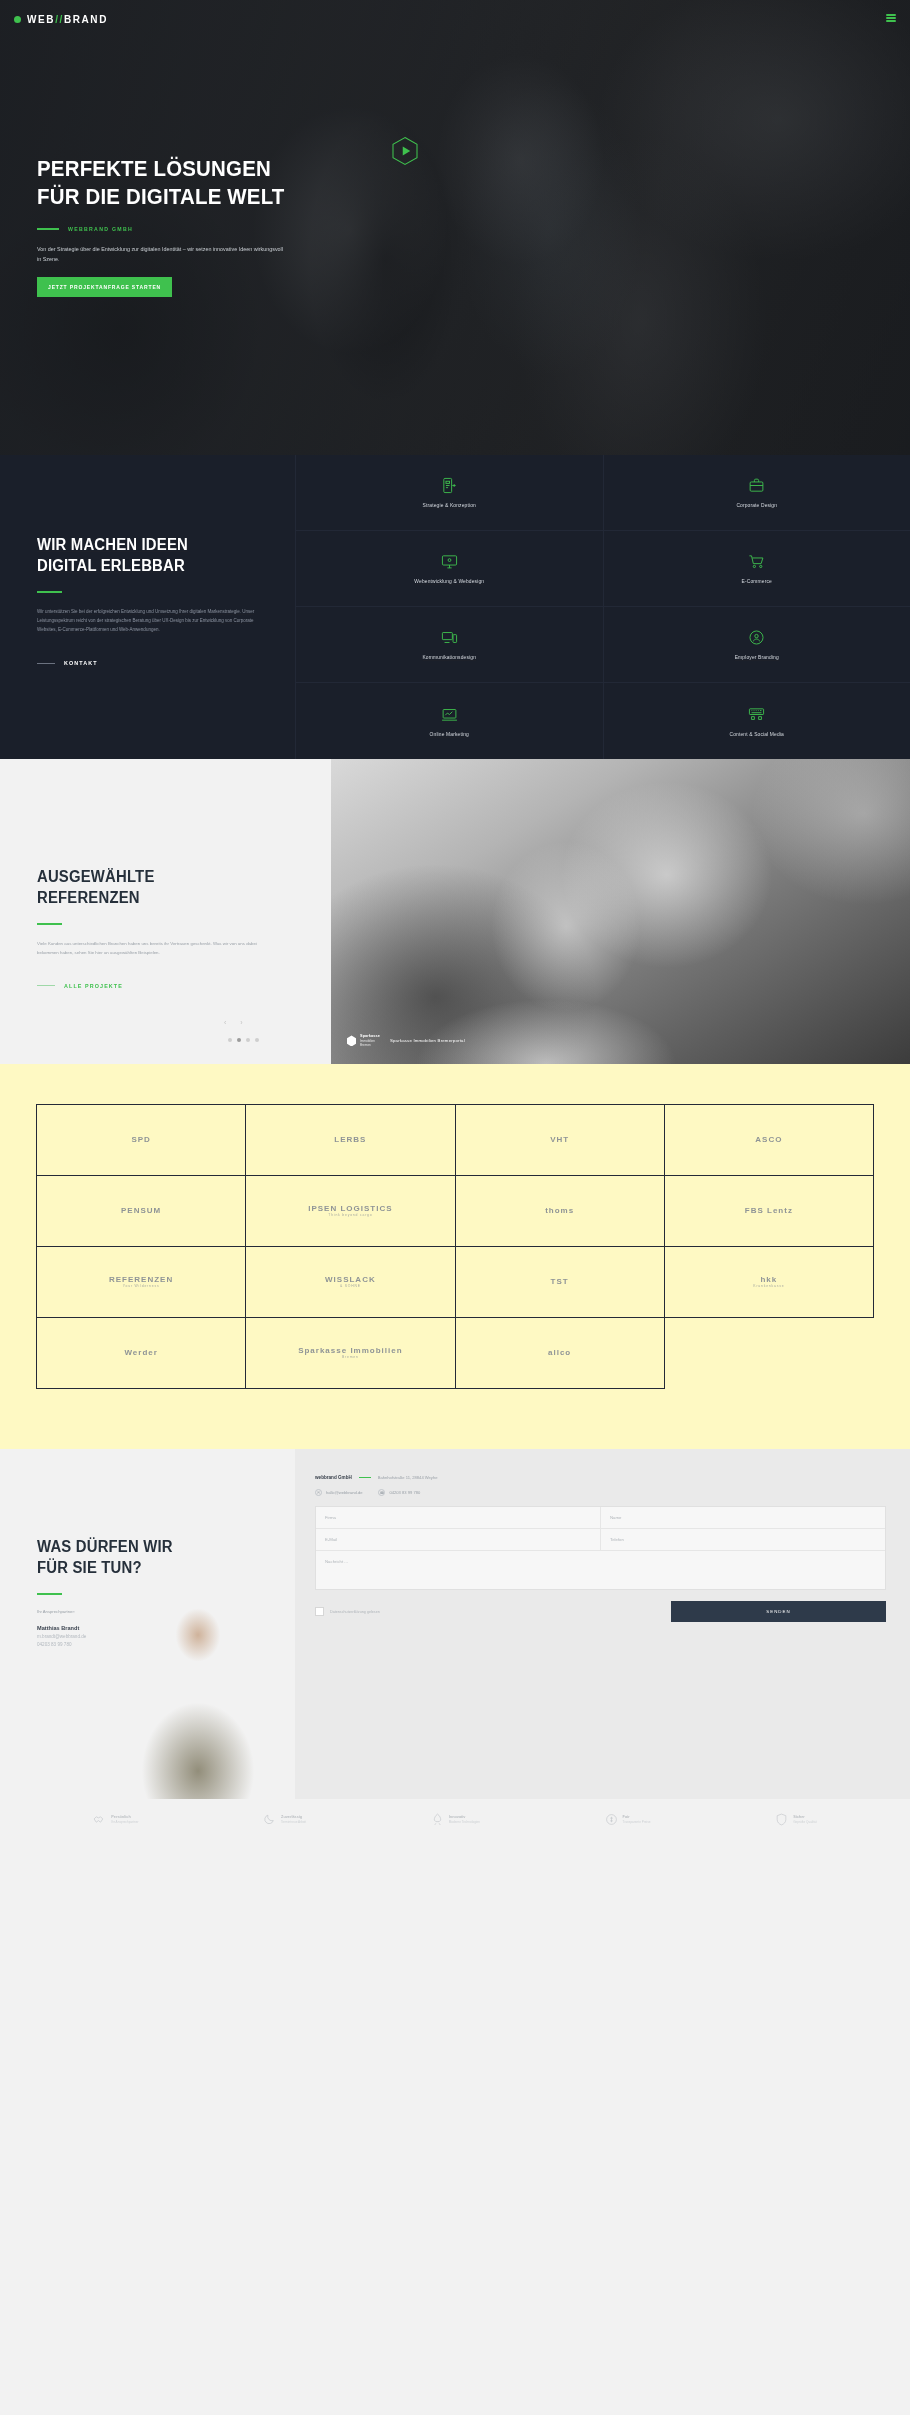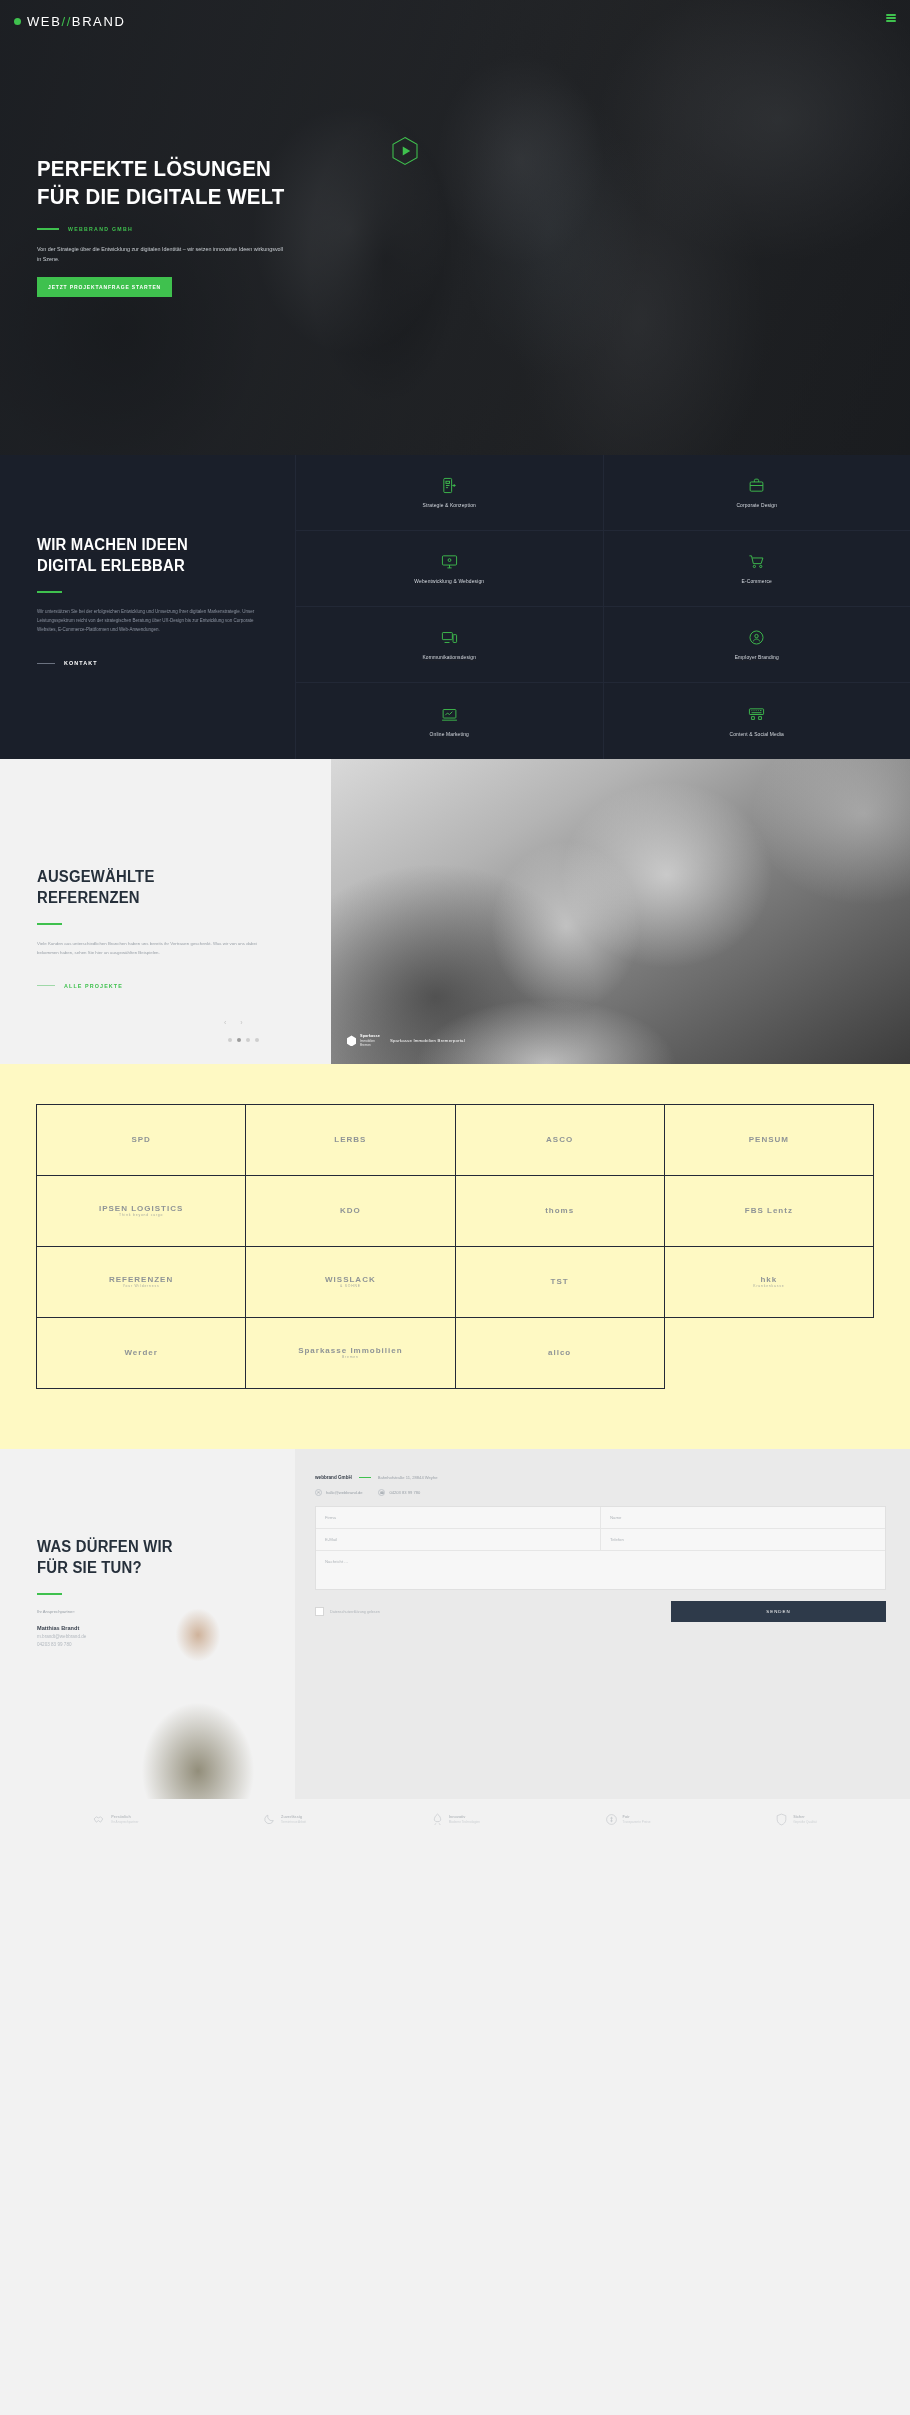--- a/index.html
+++ b/index.html
@@ -42,21 +42,21 @@
     background:linear-gradient(100deg, rgba(20,23,28,.80) 0%, rgba(20,23,28,.58) 42%, rgba(20,23,28,.38) 70%, rgba(20,23,28,.55) 100%);
   }
   .hero-inner{position:absolute;inset:0;}
 
   .logo{
     position:absolute;left:14px;top:14px;display:flex;align-items:center;gap:6px;
     z-index:6;
   }
   .logo-dot{width:7px;height:7px;border-radius:50%;background:#3fc14e;display:block;}
   .logo-text{
-    color:#fff;font-size:13px;font-weight:400;letter-spacing:1.6px;
+    color:#fff;font-size:10px;font-weight:700;letter-spacing:1.6px;
   }
   .logo-text .sep{color:#3fc14e;}
   .burger{
     position:absolute;right:14px;top:14px;width:10px;height:8px;z-index:6;
     display:flex;flex-direction:column;justify-content:space-between;
   }
   .burger span{display:block;height:1.6px;background:#3fc14e;border-radius:1px;}
   .burger span:nth-child(1){width:10px;}
   .burger span:nth-child(2){width:10px;}
   .burger span:nth-child(3){width:10px;}
@@ -403,30 +403,30 @@
 
   <section class="clients">
     <div class="clients-grid">
       <div class="client-cell">
           <span class="client-name">SPD</span>
         </div>
       <div class="client-cell">
           <span class="client-name">LERBS</span>
         </div>
       <div class="client-cell">
+          <span class="client-name">VHT</span>
+        </div>
+      <div class="client-cell">
           <span class="client-name">ASCO</span>
         </div>
       <div class="client-cell">
           <span class="client-name">PENSUM</span>
         </div>
       <div class="client-cell">
           <span class="client-name"><span>IPSEN LOGISTICS</span><small>Think beyond cargo</small></span>
-        </div>
-      <div class="client-cell">
-          <span class="client-name">KDO</span>
         </div>
       <div class="client-cell">
           <span class="client-name">thoms</span>
         </div>
       <div class="client-cell">
           <span class="client-name">FBS Lentz</span>
         </div>
       <div class="client-cell">
           <span class="client-name"><span>REFERENZEN</span><small>Your Wilderness</small></span>
         </div>

